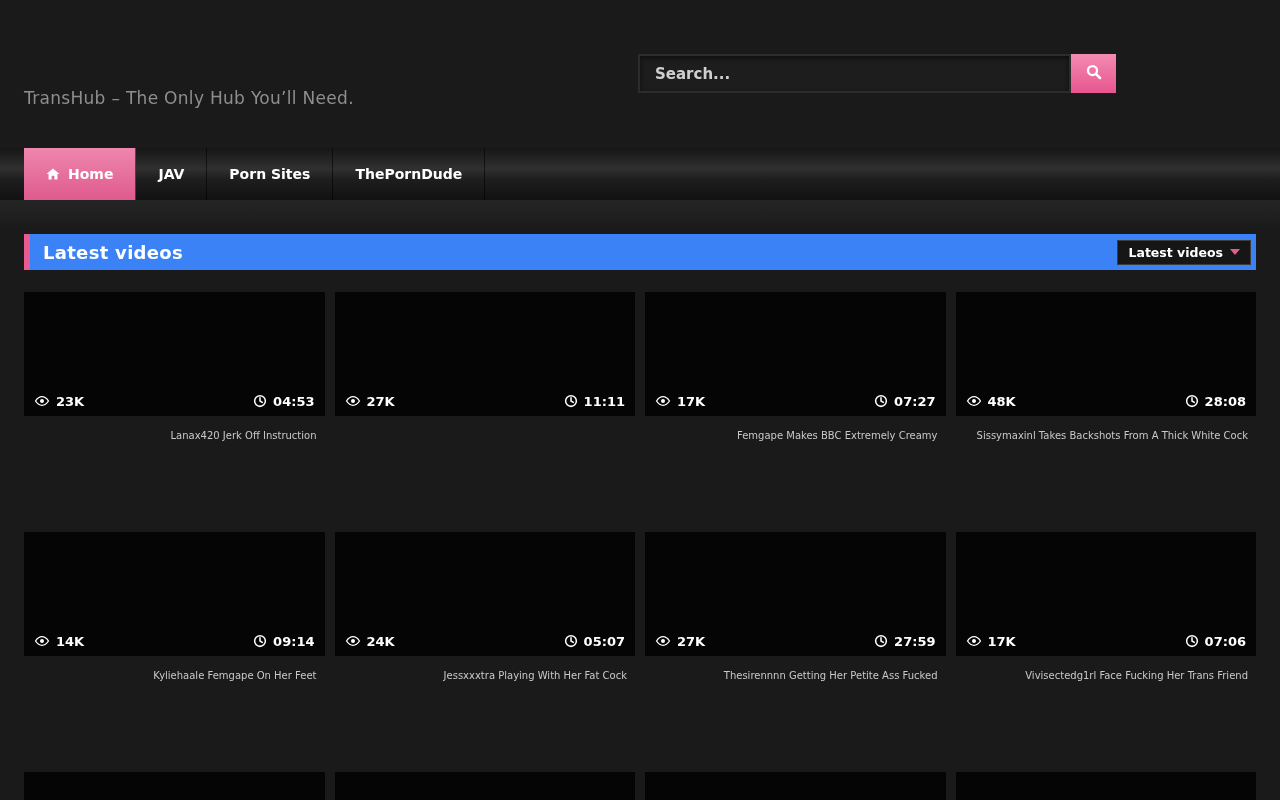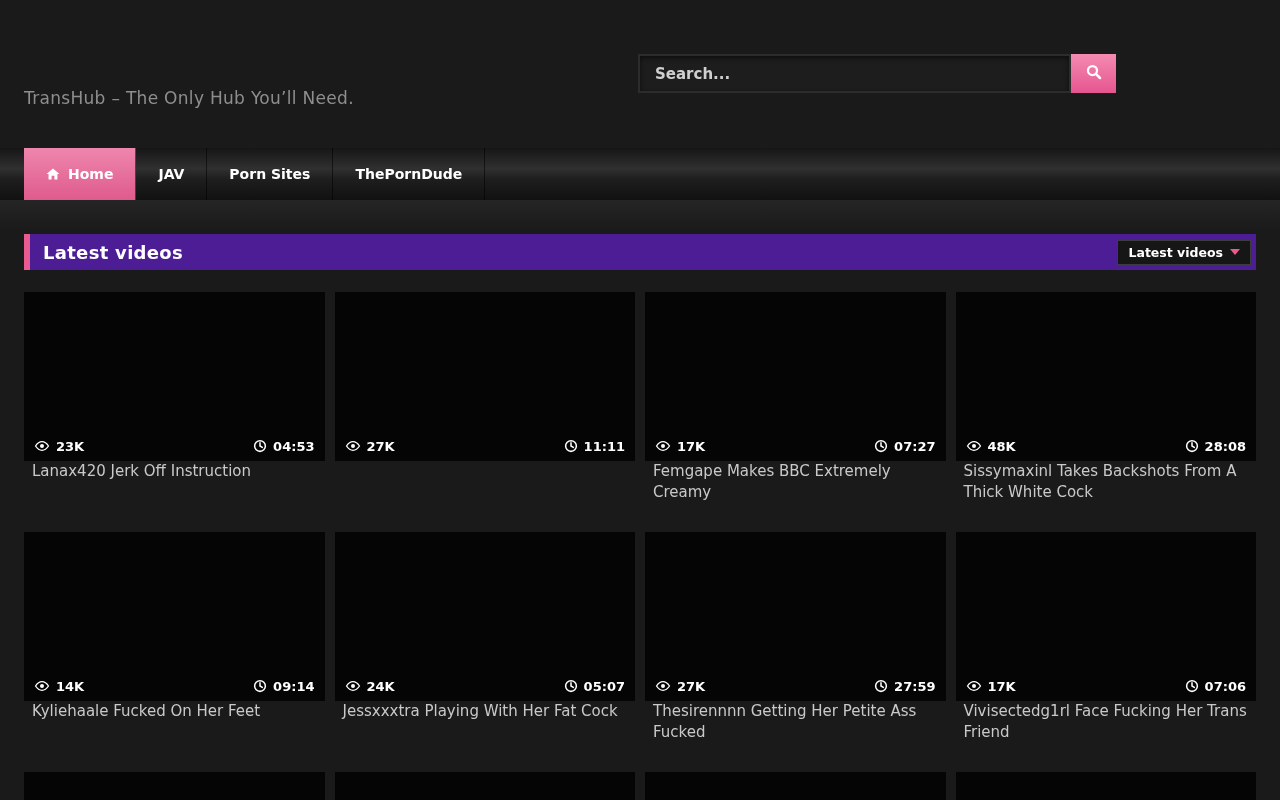--- a/index.html
+++ b/index.html
@@ -33,43 +33,43 @@
     display:flex;align-items:center;gap:8px;padding:0 22px;
     color:#fff;font-size:14px;font-weight:bold;text-decoration:none;
     border-right:1px solid rgba(0,0,0,.55);cursor:pointer;white-space:nowrap;
   }
   .nav-item.active{background:linear-gradient(#ee86ad,#df5b8d);}
   .nav-item .ico{display:flex;align-items:center;}
   .nav-shadow{position:absolute;top:200px;left:0;width:1280px;height:30px;background:linear-gradient(#252525,#1a1a1a);}
   
   .main{position:absolute;top:230px;left:0;width:1280px;}
   .section-bar{
-    margin:4px 24px 0;height:36px;background:#4c1d95;border-left:6px solid #e75b8f;
+    margin:4px 24px 0;height:36px;background:#3b82f6;border-left:6px solid #e75b8f;
     display:flex;align-items:center;justify-content:space-between;
   }
   .section-title{font-size:18px;font-weight:bold;color:#fff;margin:0 0 0 13px;letter-spacing:.3px;}
   .sort-btn{
     margin-right:5px;height:25px;padding:0 10px;background:#161616;border:1px solid #3d3d3d;
     color:#fff;font-size:12.5px;font-weight:bold;display:flex;align-items:center;gap:7px;
     cursor:pointer;font-family:inherit;
   }
   .caret{width:0;height:0;border-left:5px solid transparent;border-right:5px solid transparent;border-top:6px solid #e75b8f;}
   
   .grid{margin:22px 24px 0;display:grid;grid-template-columns:repeat(4,1fr);column-gap:10px;}
   .card{height:240px;}
-  .thumb{position:relative;height:169px;background:#050505;cursor:pointer;text-decoration:underline;}
+  .thumb{position:relative;height:124px;background:#050505;cursor:pointer;text-decoration:underline;}
   .stats{
     position:absolute;left:10px;right:10px;bottom:7px;
     display:flex;justify-content:space-between;align-items:center;
     color:#fff;font-size:13px;font-weight:bold;
   }
   .stat{display:flex;align-items:center;gap:6px;}
   .vtitle{
-    padding:0 8px;text-align:left;
-    font-size:15px;line-height:21px;color:#c9c9c9;cursor:pointer;
+    margin-top:9px;padding:0 8px;text-align:right;
+    font-size:10px;line-height:21px;color:#c9c9c9;cursor:pointer;
   }
 </style>
 </head>
 <body>
 
 <div class="header">
   <div class="search-wrap">
     <input class="search-input" type="text" placeholder="Search..." style="">
     <button class="search-btn">
       <span>
@@ -231,21 +231,21 @@
               <span style="display:flex">
                 <svg width="14" height="14" viewBox="0 0 24 24">
                   <circle cx="12" cy="12" r="9.2" fill="none" stroke="#fff" stroke-width="2.6"></circle>
                   <path d="M12 6.5V12l4 2.3" fill="none" stroke="#fff" stroke-width="2.6" stroke-linecap="round"></path>
                 </svg>
               </span>
               <span>09:14</span>
             </span>
           </div>
         </div>
-        <div class="vtitle">Kyliehaale Fucked On Her Feet</div>
+        <div class="vtitle">Kyliehaale Femgape On Her Feet</div>
       </div>
       <div class="card">
         <div class="thumb">
           <div class="stats">
             <span class="stat">
               <span style="display:flex">
                 <svg width="16" height="16" viewBox="0 0 24 24">
                   <path d="M12 5.5C6.5 5.5 2.3 12 2.3 12S6.5 18.5 12 18.5 21.7 12 21.7 12 17.5 5.5 12 5.5z" fill="none" stroke="#fff" stroke-width="2"></path>
                   <circle cx="12" cy="12" r="3" fill="#fff"></circle>
                 </svg>

